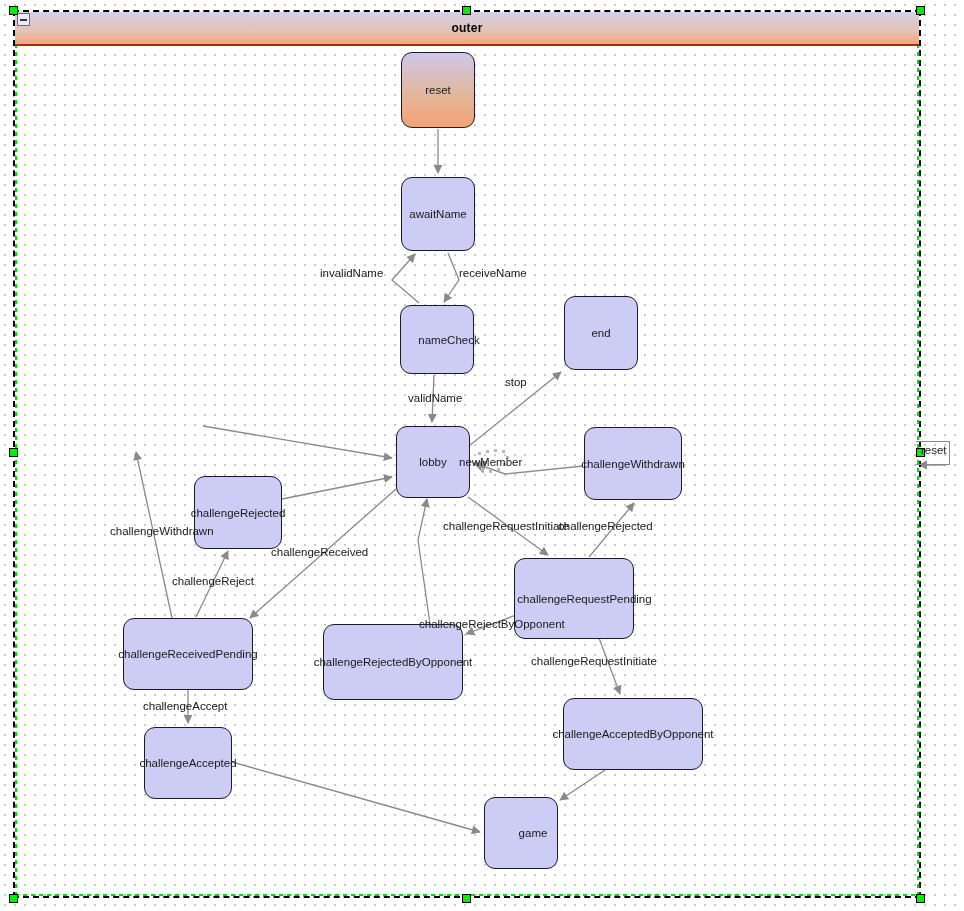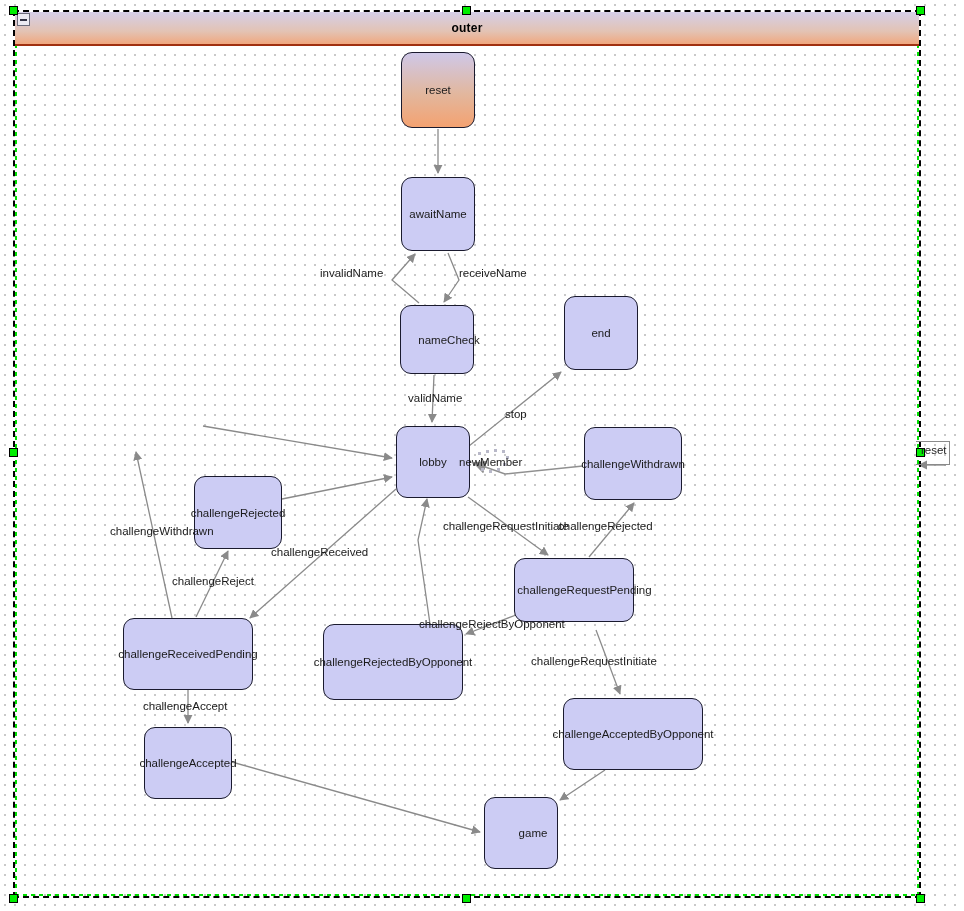--- a/index.html
+++ b/index.html
@@ -273,21 +273,21 @@
   </div>
 
   <div class="state-node" style="left:584px; top:427px; width:98px; height:73px;">
     <span class="state-label">challengeWithdrawn</span>
   </div>
 
   <div class="state-node" style="left:194px; top:476px; width:88px; height:73px;">
     <span class="state-label">challengeRejected</span>
   </div>
 
-  <div class="state-node" style="left:514px; top:558px; width:120px; height:64px;padding-left:21px;">
+  <div class="state-node" style="left:514px; top:558px; width:120px; height:81px;padding-left:21px;">
     <span class="state-label">challengeRequestPending</span>
   </div>
 
   <div class="state-node" style="left:123px; top:618px; width:130px; height:72px;">
     <span class="state-label">challengeReceivedPending</span>
   </div>
 
   <div class="state-node" style="left:323px; top:624px; width:140px; height:76px;">
     <span class="state-label">challengeRejectedByOpponent</span>
   </div>
@@ -303,21 +303,21 @@
   <div class="state-node" style="left:484px; top:797px; width:74px; height:72px;padding-left:24px;">
     <span class="state-label">game</span>
   </div>
 
   <div class="edge-label" style="left:320px; top:267px;">invalidName</div>
 
   <div class="edge-label" style="left:459px; top:267px;">receiveName</div>
 
   <div class="edge-label" style="left:408px; top:392px;">validName</div>
 
-  <div class="edge-label" style="left:505px; top:408px;">stop</div>
+  <div class="edge-label" style="left:505px; top:376px;">stop</div>
 
   <div class="edge-label" style="left:459px; top:456px;">newMember</div>
 
   <div class="edge-label" style="left:271px; top:546px;">challengeReceived</div>
 
   <div class="edge-label" style="left:110px; top:525px;">challengeWithdrawn</div>
 
   <div class="edge-label" style="left:172px; top:575px;">challengeReject</div>
 
   <div class="edge-label" style="left:143px; top:700px;">challengeAccept</div>

